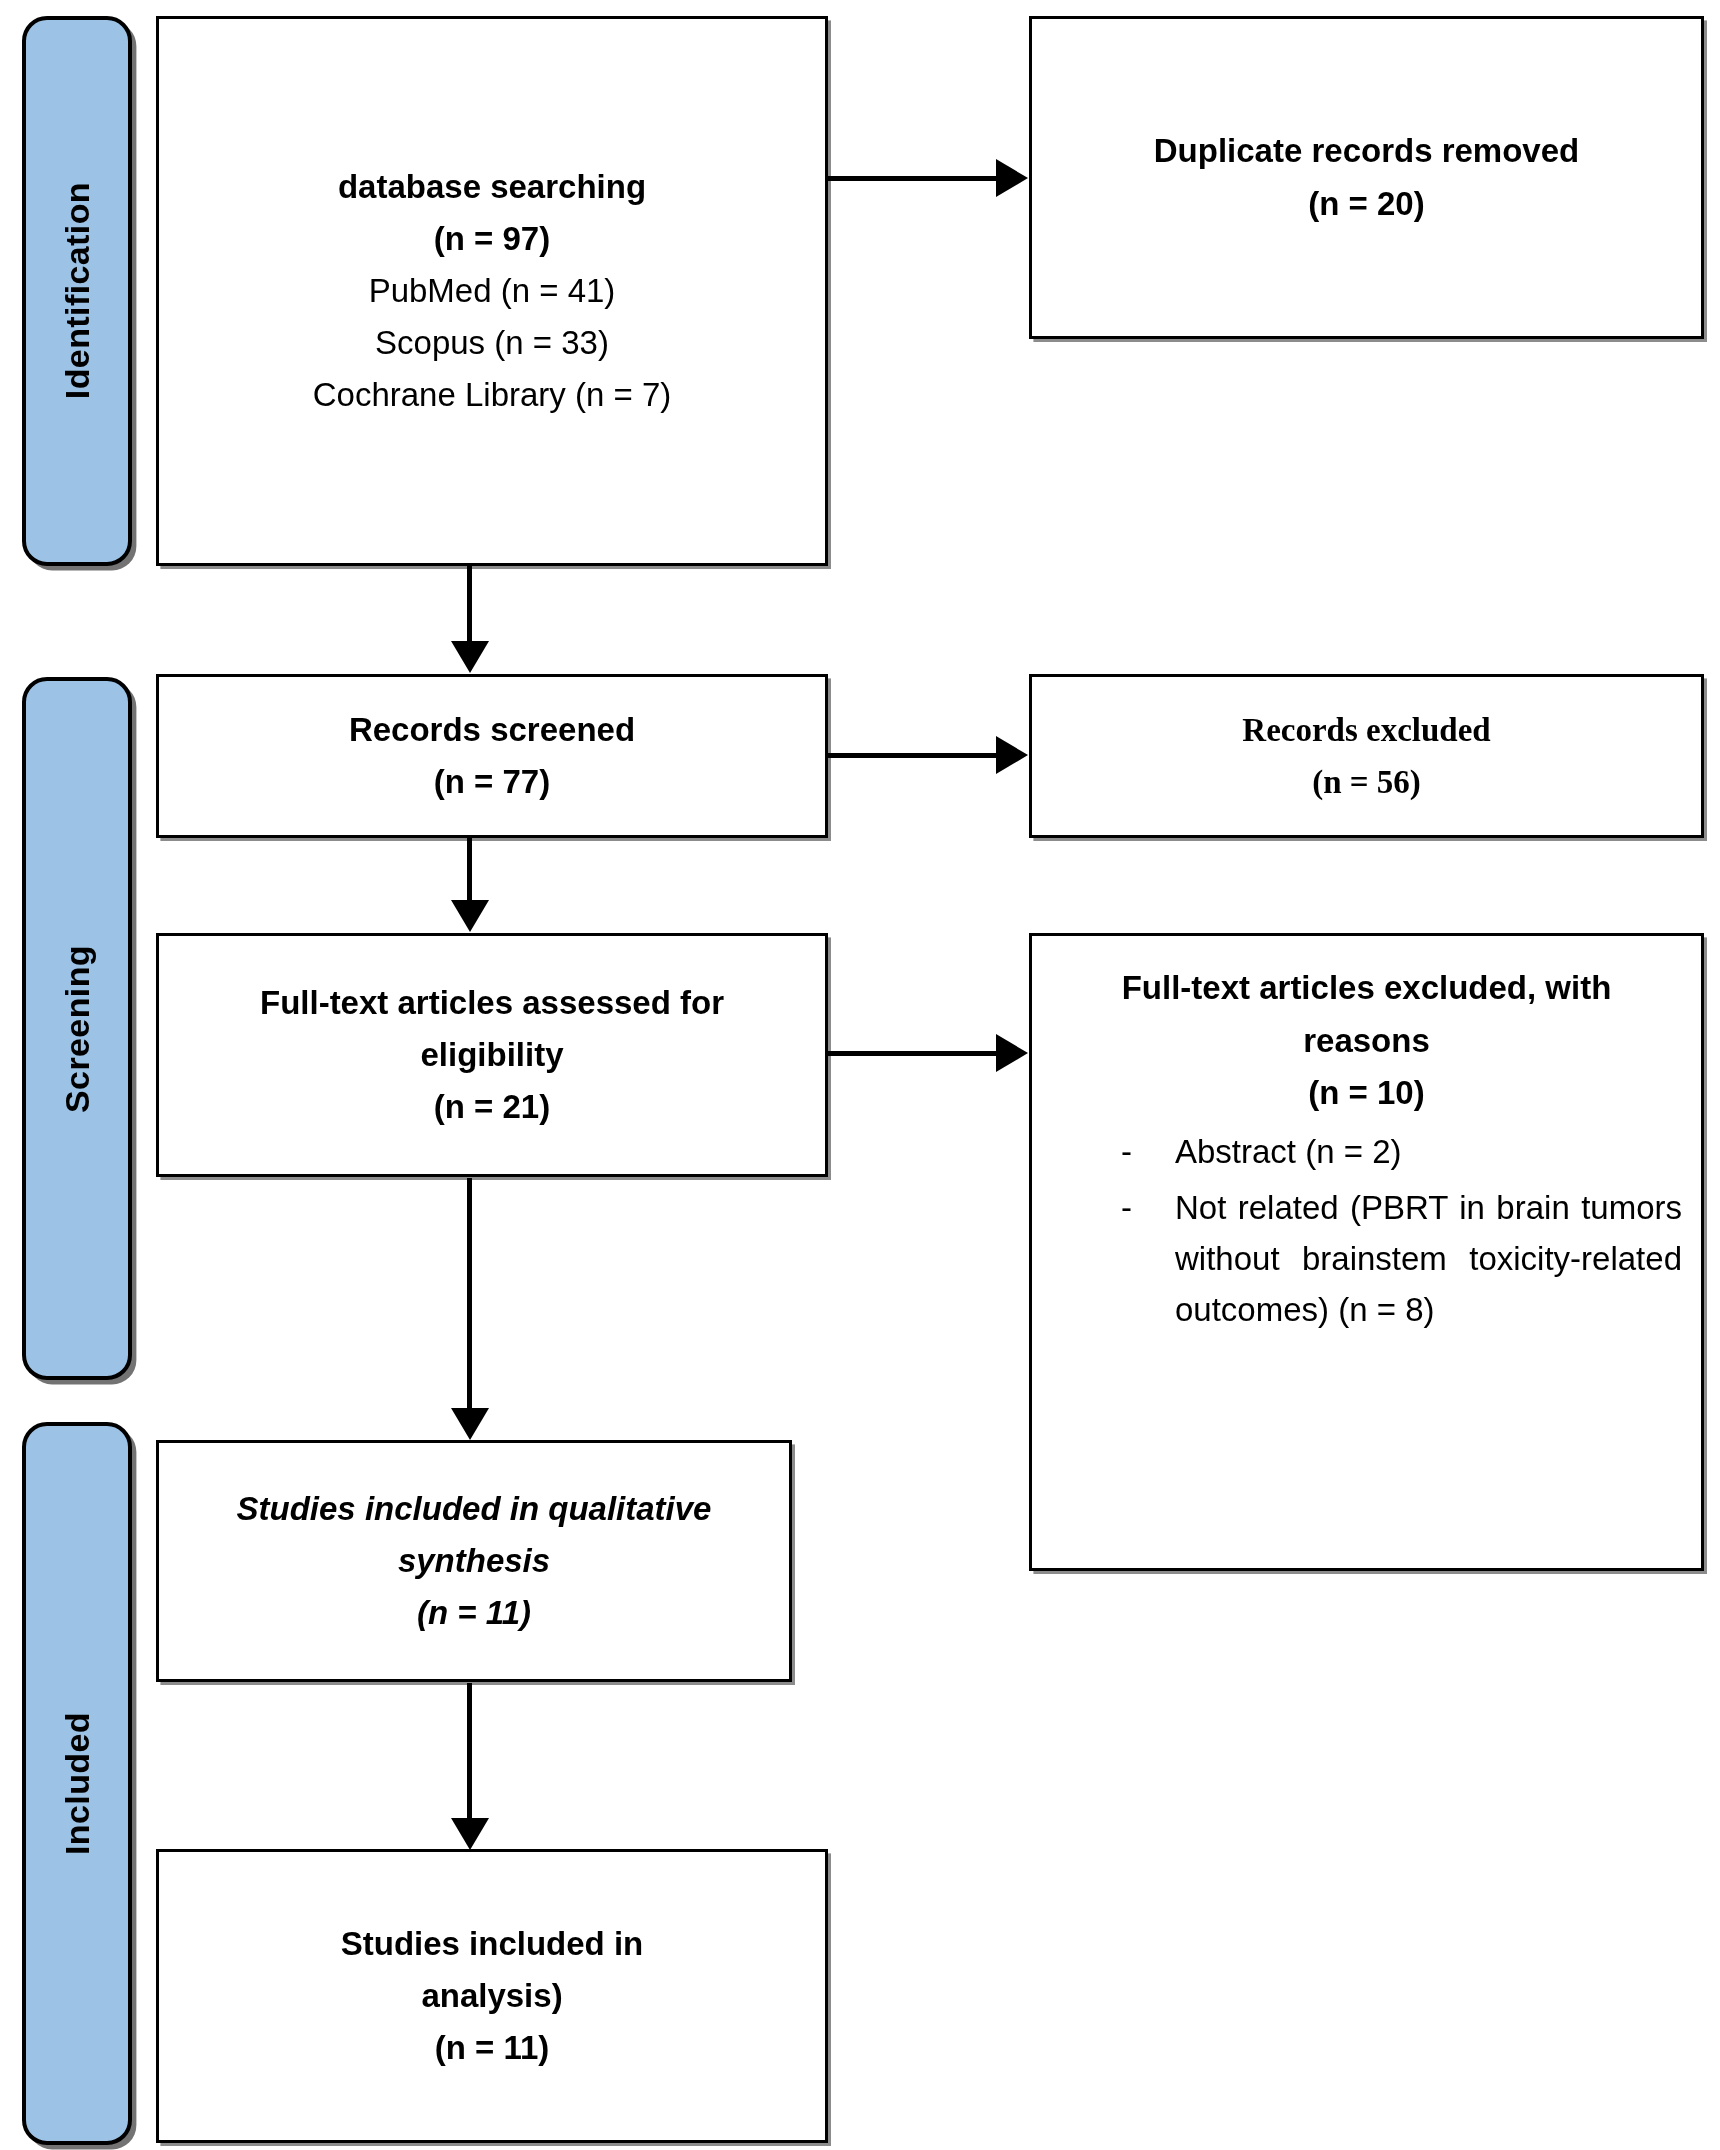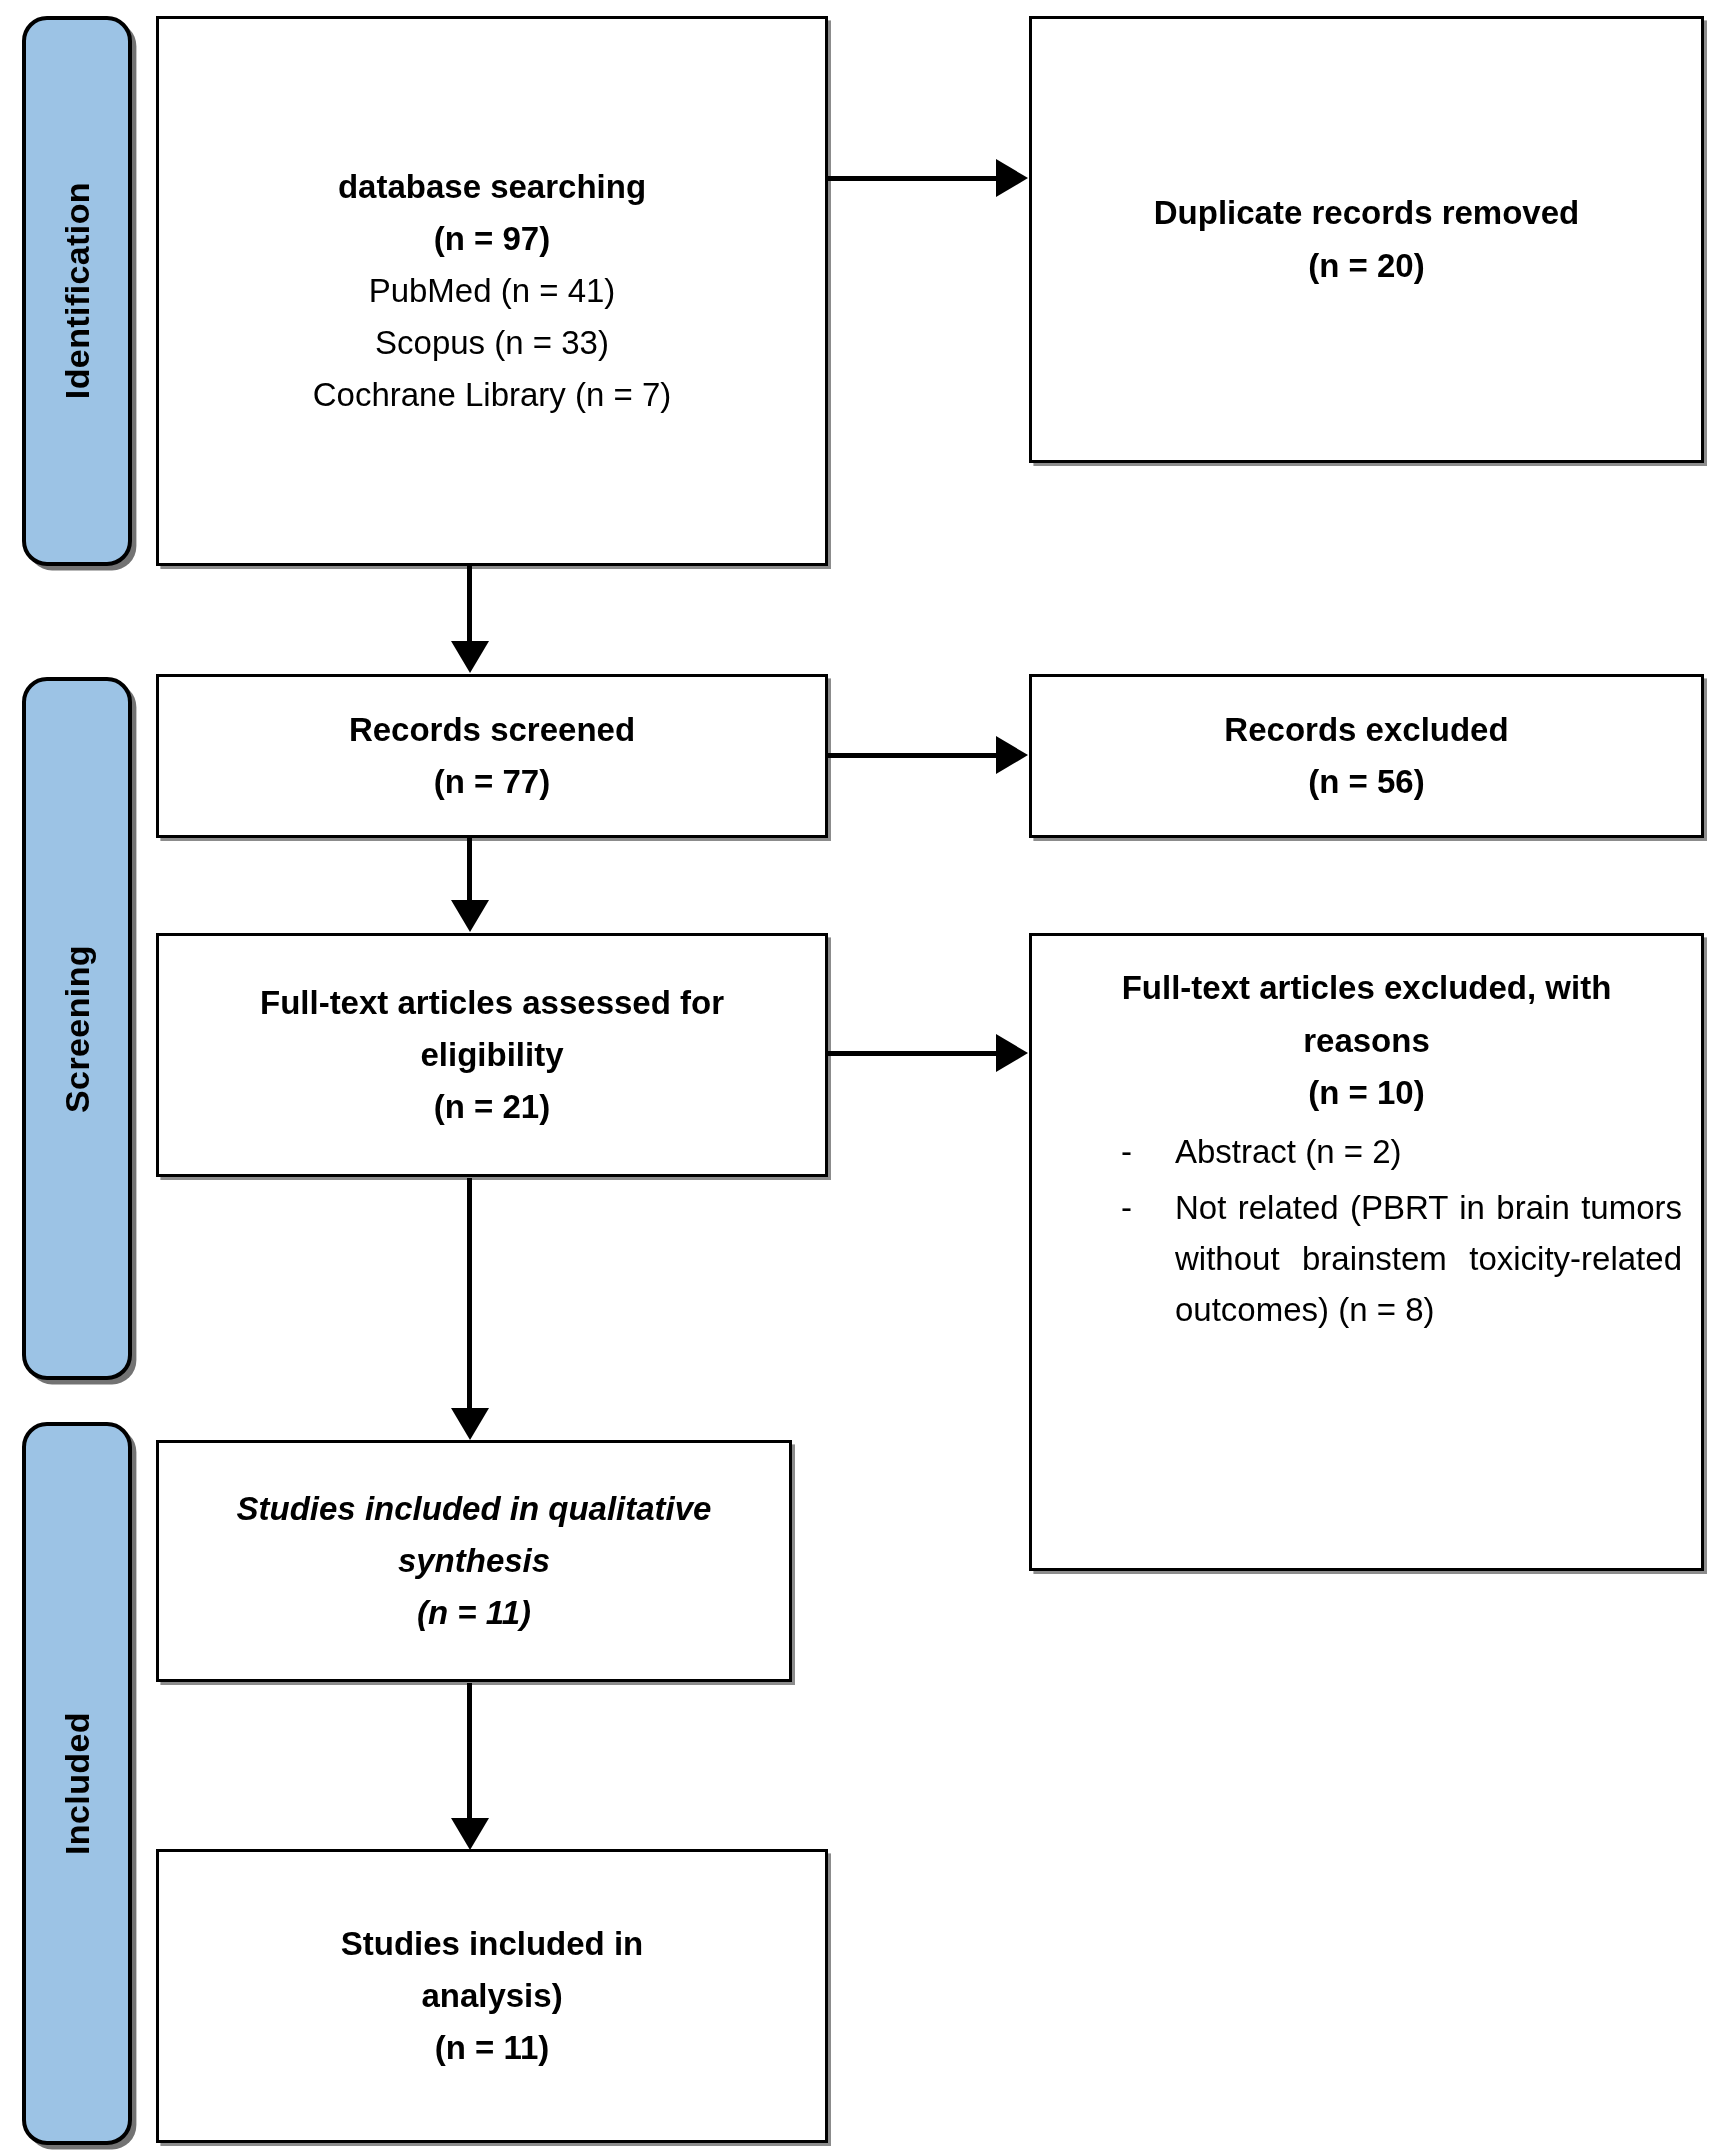--- a/index.html
+++ b/index.html
@@ -136,37 +136,37 @@
   </div>
 
   <div class="fbox" style="left:156px; top:16px; width:672px; height:550px;">
     <span class="ln b">database searching</span>
     <span class="ln b">(n = 97)</span>
     <span class="ln">PubMed (n = 41)</span>
     <span class="ln">Scopus (n = 33)</span>
     <span class="ln">Cochrane Library (n = 7)</span>
   </div>
 
-  <div class="fbox" style="left:1029px; top:16px; width:675px; height:447px;">
+  <div class="fbox" style="left:1029px; top:16px; width:675px; height:323px;">
     <span class="ln b">Duplicate records removed</span>
     <span class="ln b">(n = 20)</span>
   </div>
 
   <div class="hline" style="left:828px; top:176px; width:170px;"></div>
   <div class="arrow-right" style="left:996px; top:159px;"></div>
 
   <div class="vline" style="left:467px; top:566px; width:5.1px; height:79px;"></div>
   <div class="arrow-down" style="left:451px; top:641px;"></div>
 
   <div class="fbox" style="left:156px; top:674px; width:672px; height:164px;">
     <span class="ln b">Records screened</span>
     <span class="ln b">(n = 77)</span>
   </div>
 
-  <div class="fbox" style="left:1029px; top:674px; width:675px; height:164px;">
+  <div class="fbox" style="left:1029px; top:674px; width:675px; height:164px;font-family:Liberation Serif, serif;">
     <span class="ln b">Records excluded</span>
     <span class="ln b">(n = 56)</span>
   </div>
 
   <div class="hline" style="left:828px; top:753px; width:170px;"></div>
   <div class="arrow-right" style="left:996px; top:736px;"></div>
 
   <div class="vline" style="left:467px; top:838px; width:5.1px; height:66px;"></div>
   <div class="arrow-down" style="left:451px; top:900px;"></div>
 

